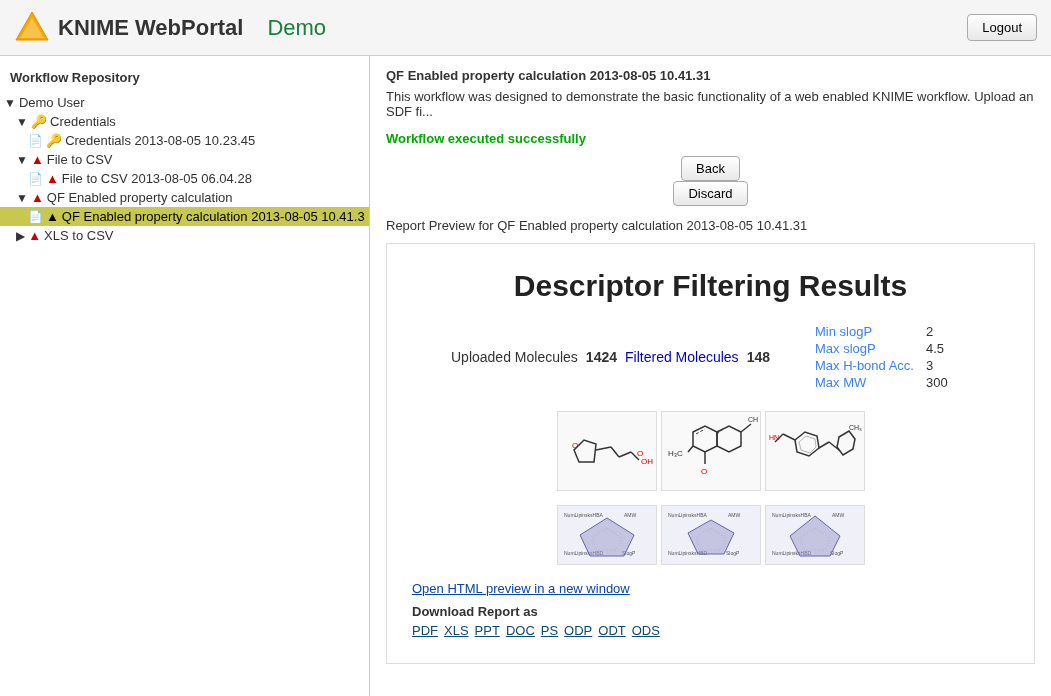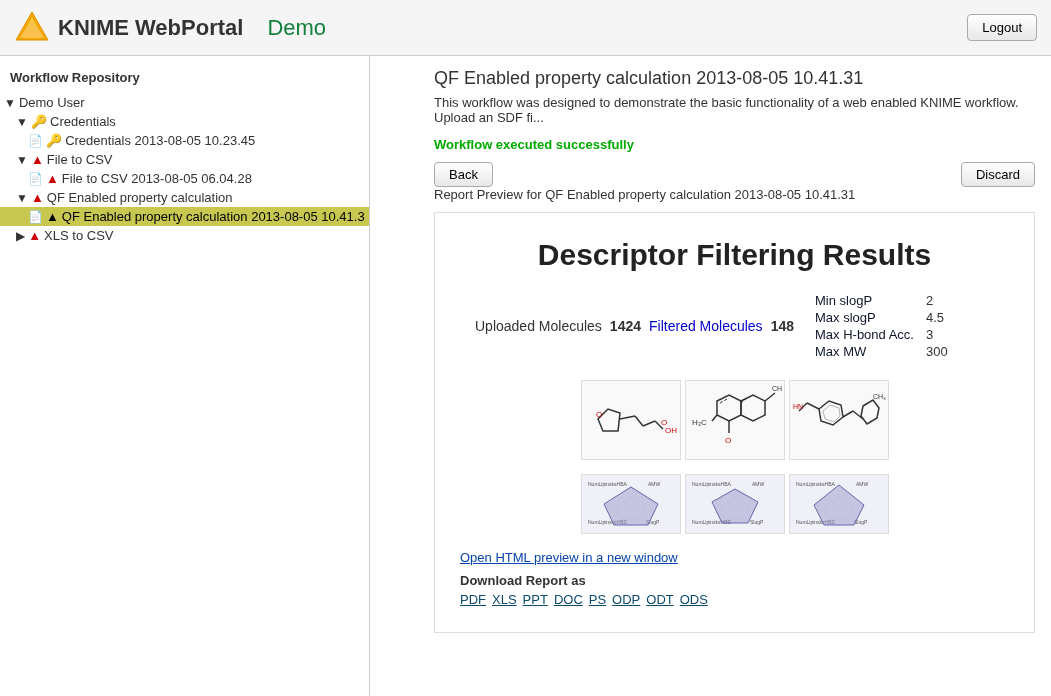--- a/index.html
+++ b/index.html
@@ -40,21 +40,20 @@
       border-radius: 4px;
       background: linear-gradient(to bottom, #fff, #e8e8e8);
       cursor: pointer;
       font-size: 13px;
     }
 
     
     #main-layout {
       display: flex;
       height: calc(696px - 56px);
-      gap: 48px;
     }
 
     
     #sidebar {
       width: 370px;
       min-width: 370px;
       border-right: 1px solid #ccc;
       overflow-y: auto;
       padding: 10px 0;
       background: #fff;
@@ -80,41 +79,42 @@
     .indent-2 { padding-left: 28px; }
 
     
     #content {
       flex: 1;
       overflow-y: auto;
       padding: 12px 16px;
       position: relative;
     }
     #workflow-title {
-      font-size: 18px;
-      font-weight: normal;
+      font-size: 13px;
+      font-weight: bold;
       margin-bottom: 6px;
     }
     #workflow-status {
       color: #00aa00;
       font-weight: bold;
       margin-bottom: 10px;
       font-size: 13px;
     }
     #workflow-description {
       font-size: 13px;
       color: #333;
       margin-bottom: 14px;
       border: none;
     }
     #action-bar {
       display: flex;
       justify-content: space-between;
       align-items: center;
-      margin-bottom: 0;
+      margin-bottom: 12px;
+      flex-direction: column;
     }
     .action-button {
       padding: 4px 14px;
       border: 1px solid #aaa;
       border-radius: 4px;
       background: linear-gradient(to bottom, #fff, #e8e8e8);
       cursor: pointer;
       font-size: 13px;
     }
     #report-preview-title {
@@ -150,21 +150,21 @@
     #stats-right {
       width: 200px;
     }
     .filter-details-table {
       font-size: 13px;
       border-collapse: collapse;
     }
     .filter-details-table td {
       padding: 1px 6px;
     }
-    .filter-details-table .label-col { color: #0f172a; margin-left: 20px; }
+    .filter-details-table .label-col { color: #3b82f6; margin-left: 20px; }
     .filter-details-table .value-col { color: #333; }
     #filter-header {
       font-weight: bold;
       font-size: 13px;
       margin-bottom: 4px;
       text-align: center;
     }
     #molecules-area {
       display: flex;
       gap: 4px;

